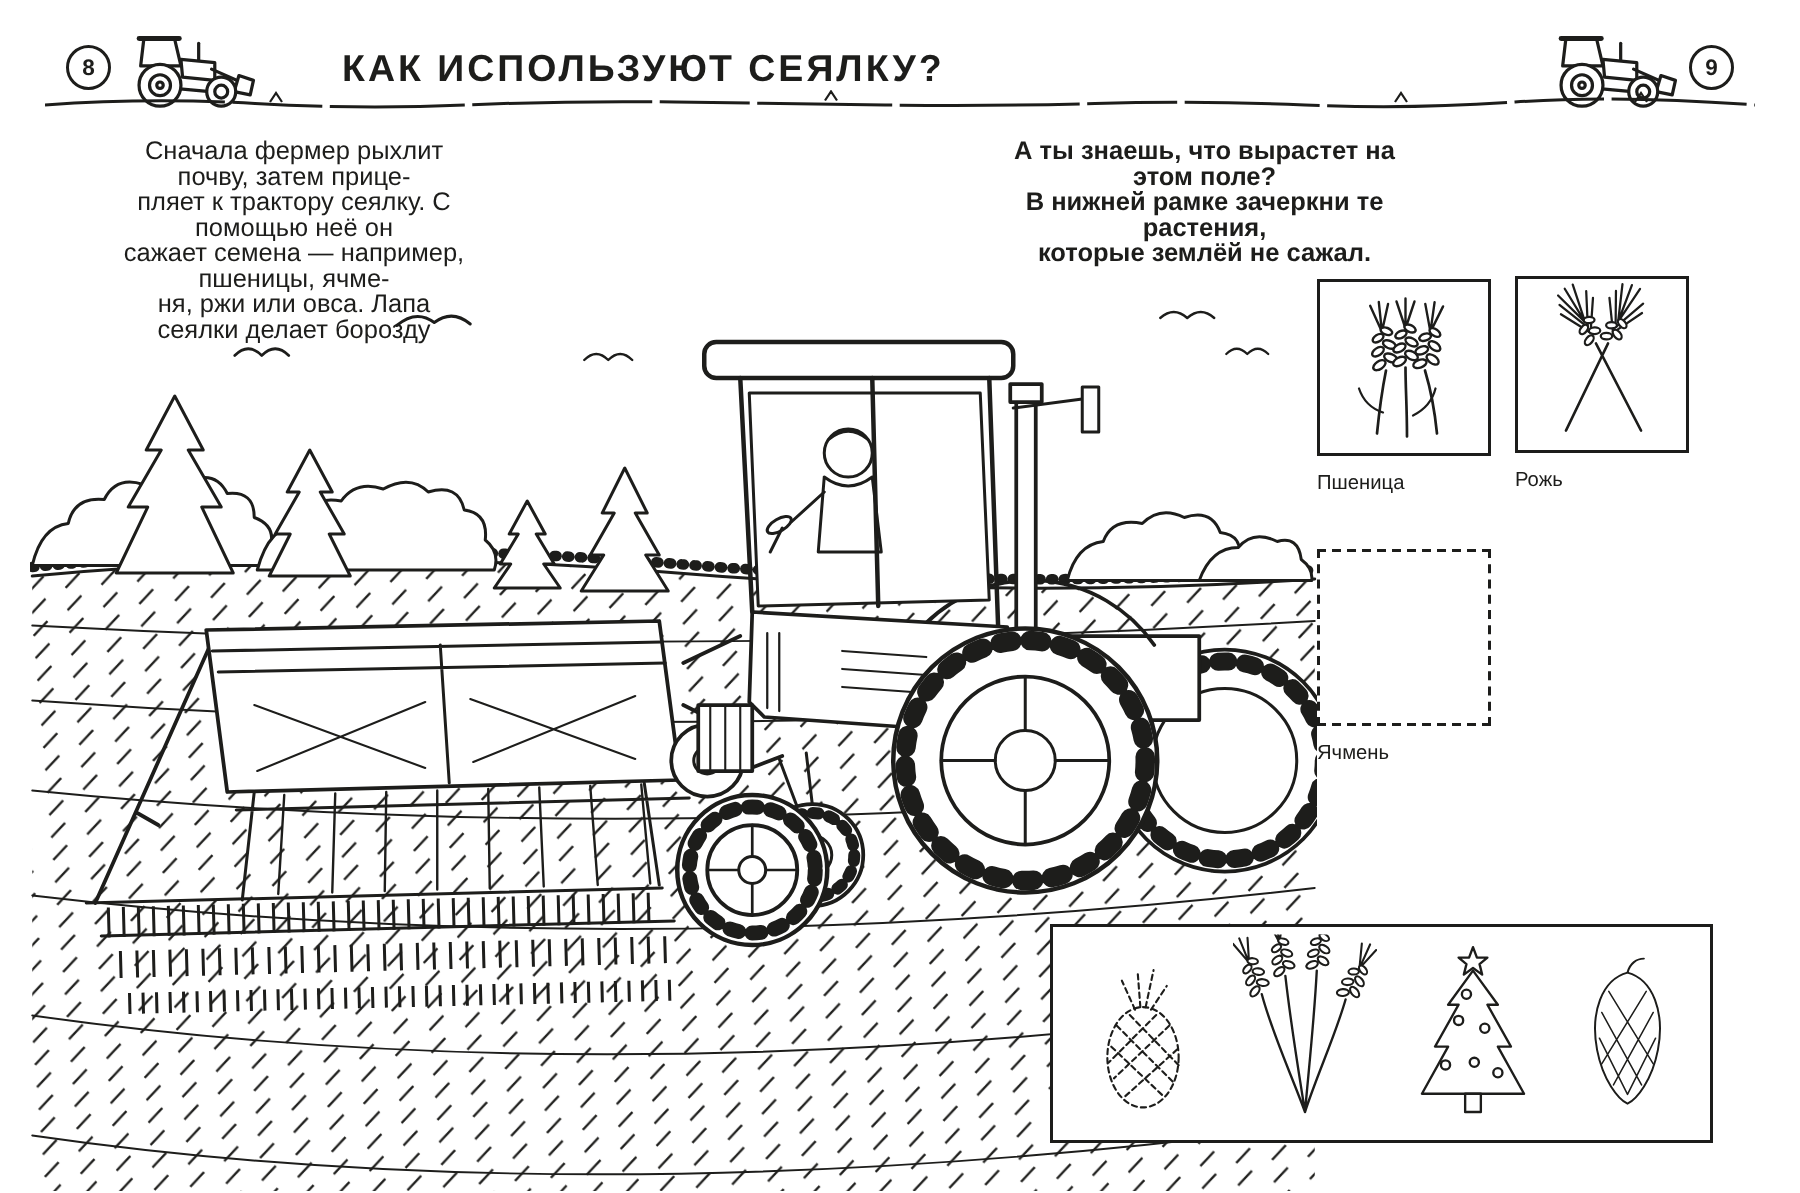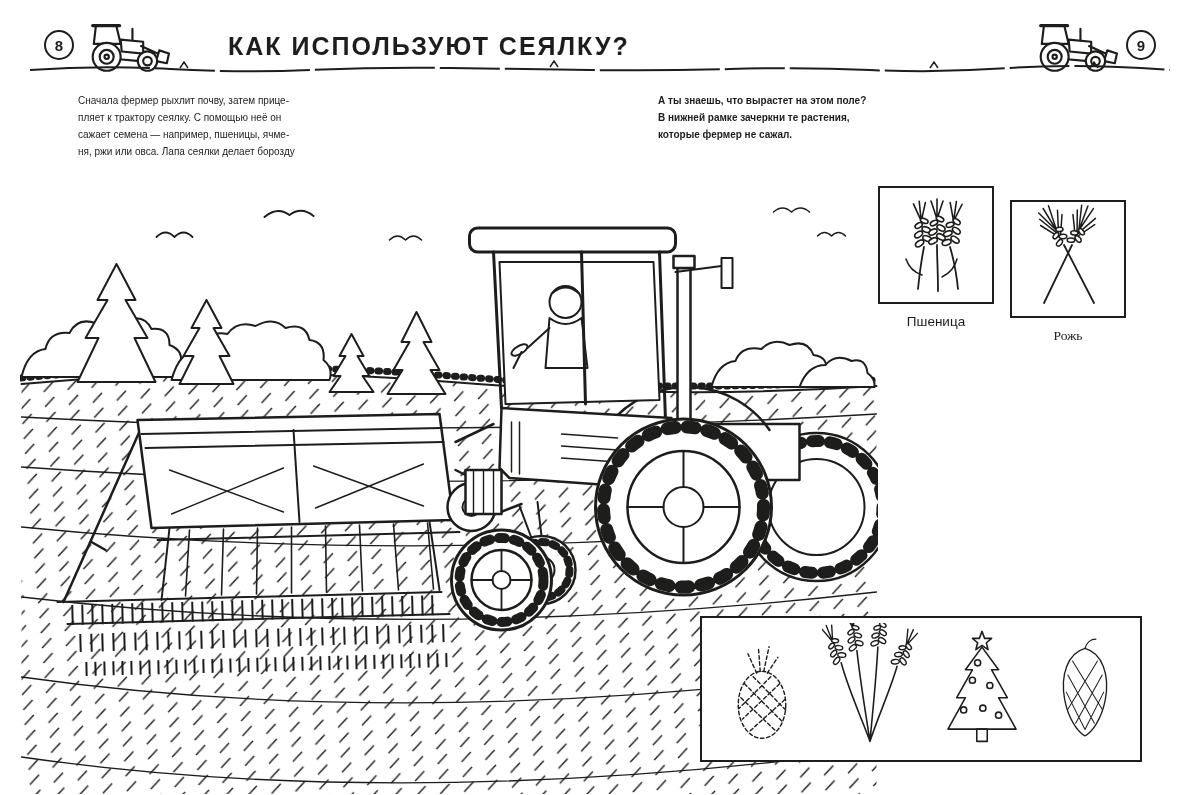--- a/index.html
+++ b/index.html
@@ -6,26 +6,26 @@
   html,body { width:1200px; height:795px; }
   body { background:#ffffff; font-family:"Liberation Sans", sans-serif; color:#1d1d1b; }
   .page { position:relative; width:1200px; height:795px; background:#fff; overflow:hidden; }
   .abs { position:absolute; }
   .corner { display:flex; align-items:center; gap:6px; }
   .corner.rev { flex-direction:row-reverse; }
   .ball { width:30px; height:30px; border:2px solid #1d1d1b; border-radius:50%;
           display:flex; align-items:center; justify-content:center;
           font-weight:bold; font-size:15px; background:#fff; }
   .title { font-weight:bold; font-size:25px; letter-spacing:2px; text-transform:uppercase; }
-  .bodytext { font-size:10px; line-height:17px; white-space:pre-line; }
+  .bodytext { font-size:17px; line-height:17px; white-space:pre-line;text-align:center; }
   .bold { font-weight:bold; }
   .plantbox { width:116px; height:118px; border:2.5px solid #1d1d1b; background:#fff;
               display:flex; align-items:center; justify-content:center; }
   .plantbox.dashed { border-style:dashed; }
-  .plantlabel { width:116px; text-align:center; font-size:13.5px; margin-top:10px; }
+  .plantlabel { width:116px; font-size:13.5px; margin-top:10px; }
   .bottomframe { width:442px; height:146px; border:2.5px solid #1d1d1b; background:#fff;
                  display:flex; align-items:center; justify-content:space-evenly; }
   svg { display:block; }
   .defs-holder { position:absolute; width:0; height:0; }
 </style>
 </head>
 <body>
 
 <div class="page">
 
@@ -98,21 +98,21 @@
       <path d="M150,8 l4,-6 l4,6 M520,7 l4,-6 l4,6 M900,8 l4,-6 l4,6 M1060,8 l4,-6 l4,6" stroke-width="1.5"></path>
     </g>
   </svg>
 
   <div class="abs bodytext" style="left:78px; top:92px; width:236px;">Сначала фермер рыхлит почву, затем прице-
 пляет к трактору сеялку. С помощью неё он
 сажает семена — например, пшеницы, ячме-
 ня, ржи или овса. Лапа сеялки делает борозду</div>
   <div class="abs bodytext bold" style="left:658px; top:92px; width:290px;">А ты знаешь, что вырастет на этом поле?
 В нижней рамке зачеркни те растения,
-которые фермер не сажал.</div>
+которые землёй не сажал.</div>
 
   <svg class="abs" style="left:20px; top:172px;" width="858" height="622" viewBox="0 0 855 622">
     <defs>
       <pattern id="furrow" width="24" height="15" patternUnits="userSpaceOnUse" patternTransform="rotate(-5)">
         <path d="M3,11 L13,2" stroke="#1d1d1b" stroke-width="1.5" fill="none"></path>
       </pattern>
     </defs>
     <g stroke="#1d1d1b" fill="none" stroke-width="2" stroke-linecap="round" stroke-linejoin="round">
 
       <path d="M0,212 Q210,192 430,210 T855,214 L855,622 L0,622 Z" fill="url(#furrow)" stroke="none"></path>
@@ -211,33 +211,37 @@
           <path d="M42,86 q-12,-4 -16,-16 M62,88 q12,-6 15,-18" stroke-width="1.5"></path>
           <use href="#wheat-head" transform="translate(44,58) rotate(-6)"></use>
           <use href="#wheat-head" transform="translate(57,56)"></use>
           <use href="#wheat-head" transform="translate(70,58) rotate(8)"></use>
         </g>
       </svg>
     </div>
     <div class="plantlabel">Пшеница</div>
   </div>
 
-  <div class="abs" style="left:1010px; top:200px;font-family:Liberation Serif, serif;">
+  <div class="abs" style="left:1010px; top:184px;">
     <div class="plantbox">
       <svg width="112" height="112" viewBox="0 0 112 112">
         <g stroke="#1d1d1b" fill="none" stroke-width="1.8" stroke-linecap="round">
           <path d="M32,100 L60,42 M82,100 L52,42"></path>
           <use href="#rye-head" transform="translate(60,42) rotate(25)"></use>
           <use href="#rye-head" transform="translate(52,42) rotate(-27)"></use>
         </g>
       </svg>
     </div>
     <div class="plantlabel">Рожь</div>
   </div>
 
+  <div class="abs" style="left:878px; top:366px;">
+    <div class="plantbox dashed"></div>
+    <div class="plantlabel">Ячмень</div>
+  </div>
 
 
   <div class="abs bottomframe" style="left:700px; top:616px;">
 
     <svg width="88" height="130" viewBox="0 0 100 140">
       <g stroke="#1d1d1b" fill="none" stroke-width="1.6" stroke-dasharray="4 3" stroke-linecap="round">
         <ellipse cx="50" cy="88" rx="27" ry="38"></ellipse>
         <path d="M30,64 L74,108 M26,80 L66,118 M40,56 L77,94 M70,64 L28,104 M76,82 L36,118 M60,56 L24,92"></path>
         <path d="M44,52 L34,30 M48,50 L46,24 M52,50 L58,22 M56,52 L68,34"></path>
       </g>

